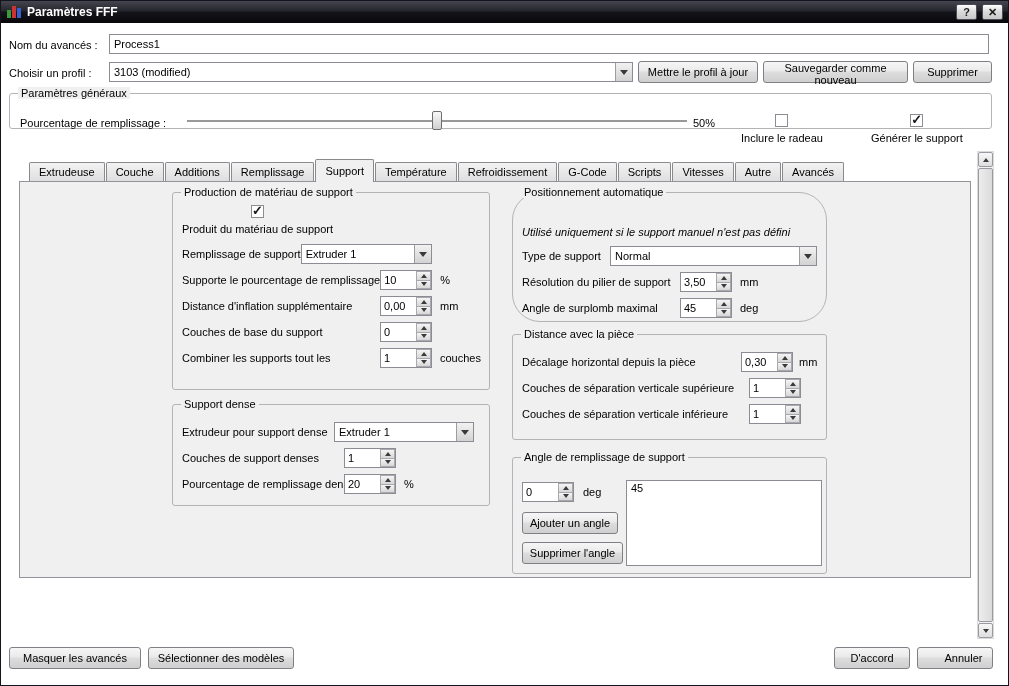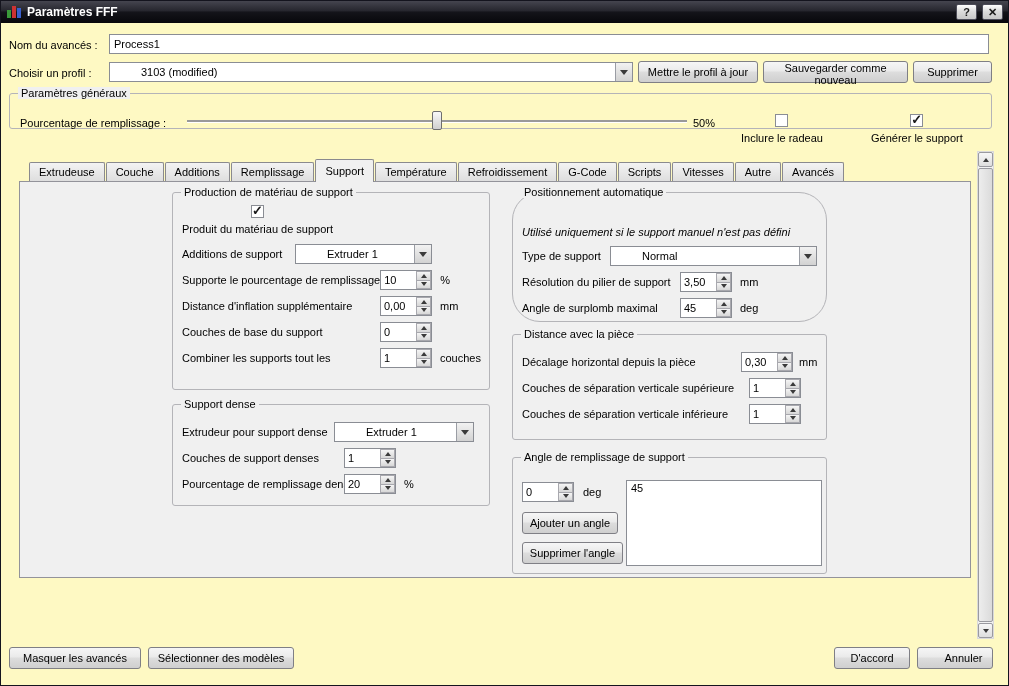--- a/index.html
+++ b/index.html
@@ -1,36 +1,36 @@
 <!DOCTYPE html>
 <html><head>
 <meta charset="utf-8">
 <style>
   * { margin:0; padding:0; box-sizing:border-box; }
   html,body { width:1009px; height:686px; }
   body { font-family:"Liberation Sans", sans-serif; font-size:11px; color:#000; background:#cfcfcf; }
 
   #window { position:absolute; top:0; left:0; width:1009px; height:686px;
-            background:#fef9c3; border:1px solid #14141e; overflow:hidden; }
+            background:#ffffff; border:1px solid #14141e; overflow:hidden; }
 
   
   #titlebar { position:absolute; top:0; left:0; width:100%; height:22px;
               background:linear-gradient(180deg,#45454f,#26262e 45%,#14141a 50%,#07070b);
               display:flex; align-items:center; padding:0 5px; gap:5px; }
   .title-text { color:#fff; font-weight:bold; font-size:12px; flex:1; white-space:nowrap; }
   .tb-btn { width:21px; height:16px; background:linear-gradient(#ffffff,#dcdcdc 45%,#c7c7c7);
             border:1px solid #4c4c58; border-radius:2px; display:flex; align-items:center;
             justify-content:center; font-weight:bold; color:#1a1a1a; font-size:11px; }
   .app-icon { width:16px; height:16px; display:flex; align-items:center; }
 
   
   .lbl { position:absolute; white-space:nowrap; }
   .textbox { position:absolute; display:flex; align-items:center; background:#fff;
              border:1px solid #8a8d94; padding:0 4px; }
-  .combo { display:inline-flex; align-items:stretch; background:#fff; border:1px solid #8a8d94; height:20px;padding-left:27px; }
+  .combo { display:inline-flex; align-items:stretch; background:#fff; border:1px solid #8a8d94; height:20px; }
   .abs { position:absolute; }
   .combo-value { flex:1; display:flex; align-items:center; padding:0 4px; white-space:nowrap; overflow:hidden; }
   .combo-btn { width:17px; border-left:1px solid #9a9da4; background:linear-gradient(#f2f2f2,#d2d2d2);
                display:flex; align-items:center; justify-content:center; }
   .btn { position:absolute; background:linear-gradient(#f6f6f6,#eaeaea 45%,#dddddd 50%,#cfcfcf);
          border:1px solid #7f7f85; border-radius:3px; font-family:inherit; font-size:11px;
          color:#000; cursor:default; }
   .groupbox { position:absolute; border:1px solid #b4b4b8; border-radius:3px; }
   .groupbox.pad { padding:17px 9px 8px; }
   .legend { position:absolute; top:-7px; left:8px; background:#f0f0f0; padding:0 3px; white-space:nowrap; }
@@ -159,21 +159,21 @@
 
     <div class="groupbox pad" style="left:152px; top:10px; width:318px; height:198px;">
       <span class="legend">Production de matériau de support</span>
       <div class="row gap-lg">
         <span class="check">
           <span class="cb checked"></span>
           <span>Produit du matériau de support</span>
         </span>
       </div>
       <div class="row">
-        <span class="rlabel flex1">Additions de support</span>
+        <span class="rlabel flex1">Remplissage de support</span>
         <span class="combo" style="width:137px;">
           <span class="combo-value">Extruder 1</span>
           <span class="combo-btn">
               <i class="tri tri-down"></i>
             </span>
         </span>
         <span class="unit-col"></span>
       </div>
       <div class="row">
         <span class="rlabel flex1">Supporte le pourcentage de remplissage</span>

